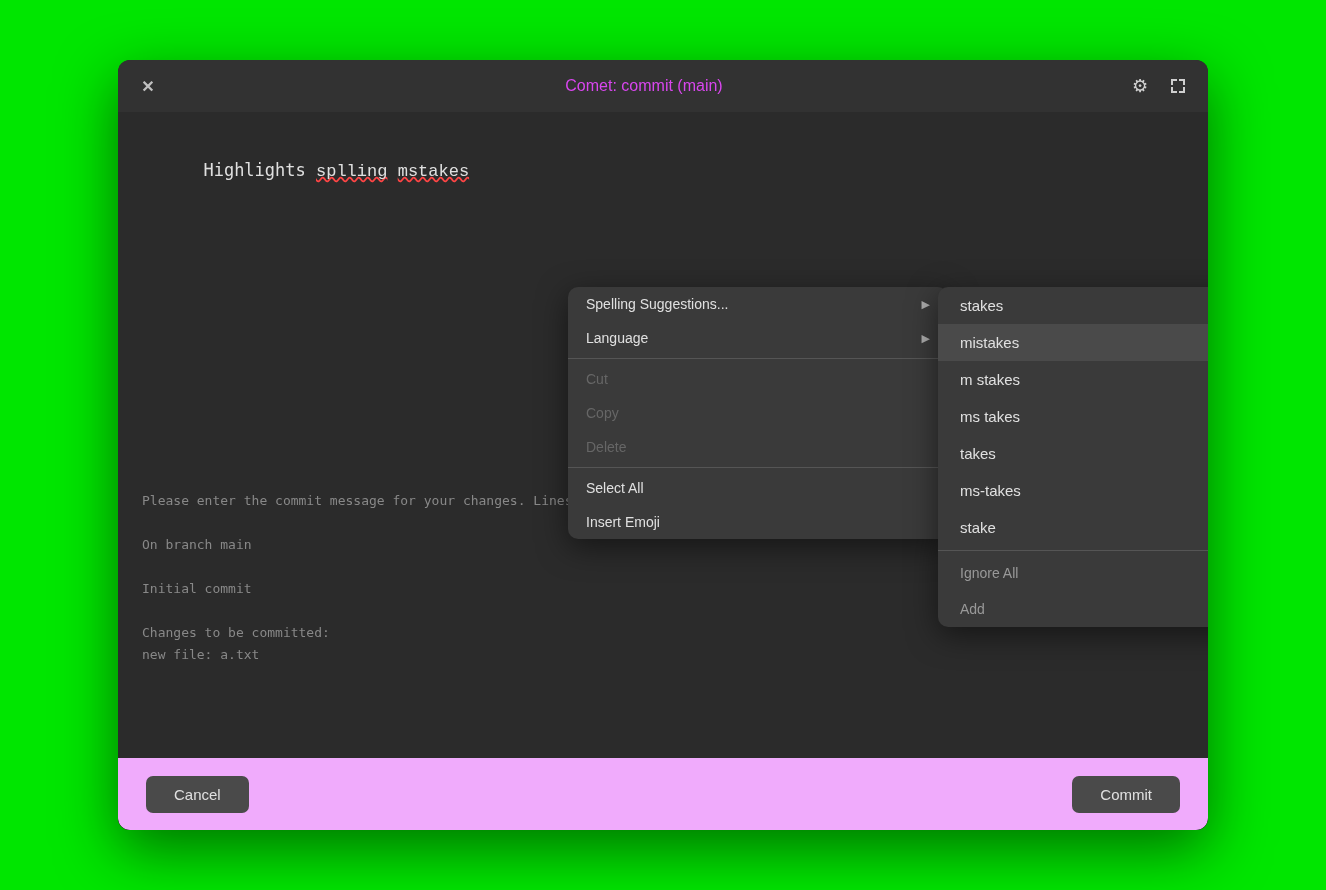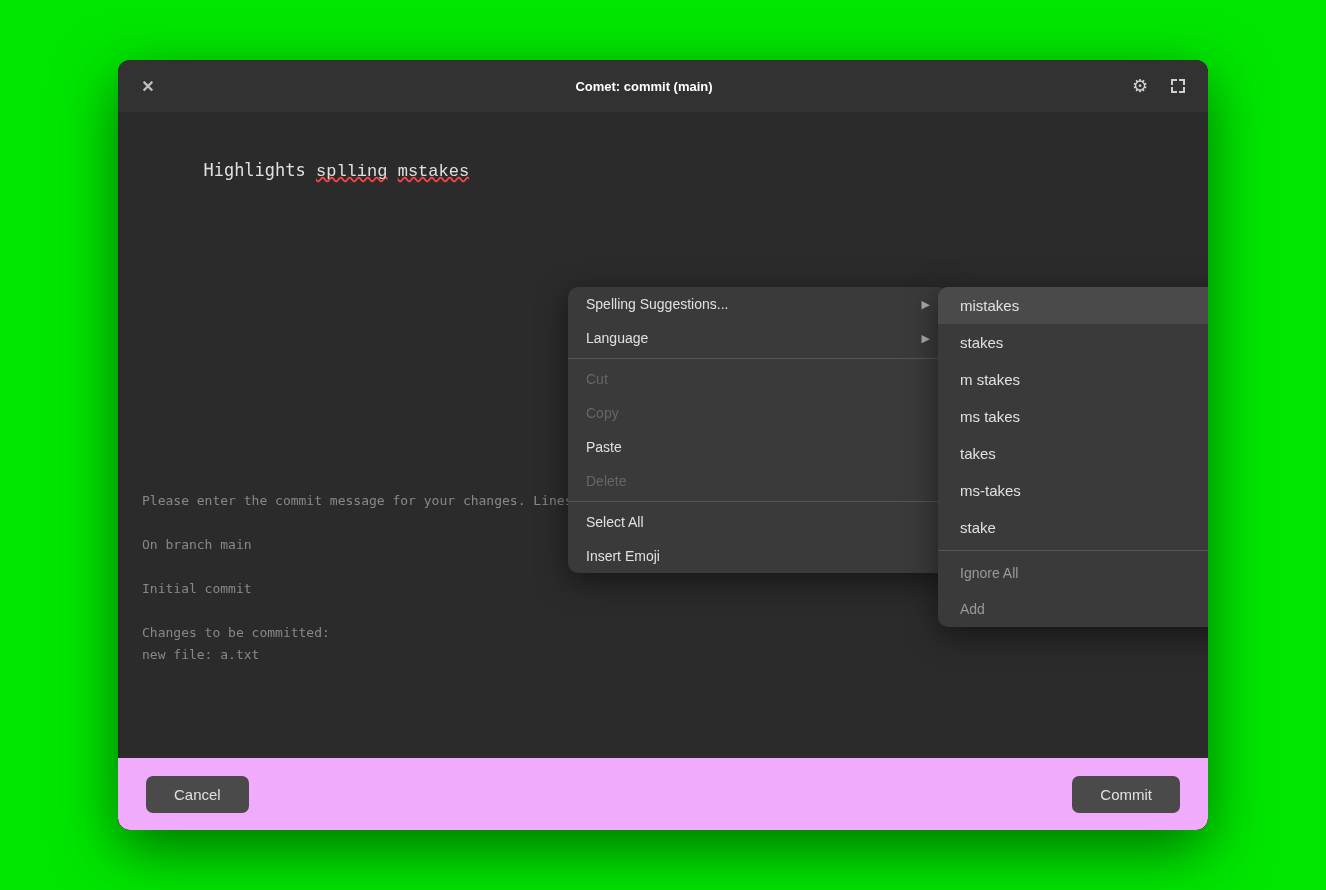--- a/index.html
+++ b/index.html
@@ -43,23 +43,23 @@
       display: flex;
       align-items: center;
       justify-content: center;
       cursor: pointer;
       color: #c0c0c0;
       font-size: 16px;
       font-weight: bold;
     }
 
     .titlebar-title {
-      color: #ffffff;
-      font-size: 13px;
-      font-weight: 700;
+      color: #d946ef;
+      font-size: 16px;
+      font-weight: 400;
     }
 
     .titlebar-actions {
       display: flex;
       align-items: center;
       gap: 14px;
     }
 
     .titlebar-icon {
       width: 24px;
@@ -262,38 +262,35 @@
         <span>Language</span>
         <span class="menu-arrow">▶</span>
       </div>
       <div class="menu-separator"></div>
       <div class="menu-item disabled">
         <span>Cut</span>
       </div>
       <div class="menu-item disabled">
         <span>Copy</span>
       </div>
-      <div class="menu-item">
-        <span>Paste</span>
-      </div>
       <div class="menu-item disabled">
         <span>Delete</span>
       </div>
       <div class="menu-separator"></div>
       <div class="menu-item">
         <span>Select All</span>
       </div>
       <div class="menu-item">
         <span>Insert Emoji</span>
       </div>
     </div>
 
     <div class="submenu">
+      <div class="submenu-item">stakes</div>
       <div class="submenu-item active">mistakes</div>
-      <div class="submenu-item">stakes</div>
       <div class="submenu-item">m stakes</div>
       <div class="submenu-item">ms takes</div>
       <div class="submenu-item">takes</div>
       <div class="submenu-item">ms-takes</div>
       <div class="submenu-item">stake</div>
       <div class="submenu-separator"></div>
       <div class="submenu-item muted">Ignore All</div>
       <div class="submenu-item muted">Add</div>
     </div>
   </div>

